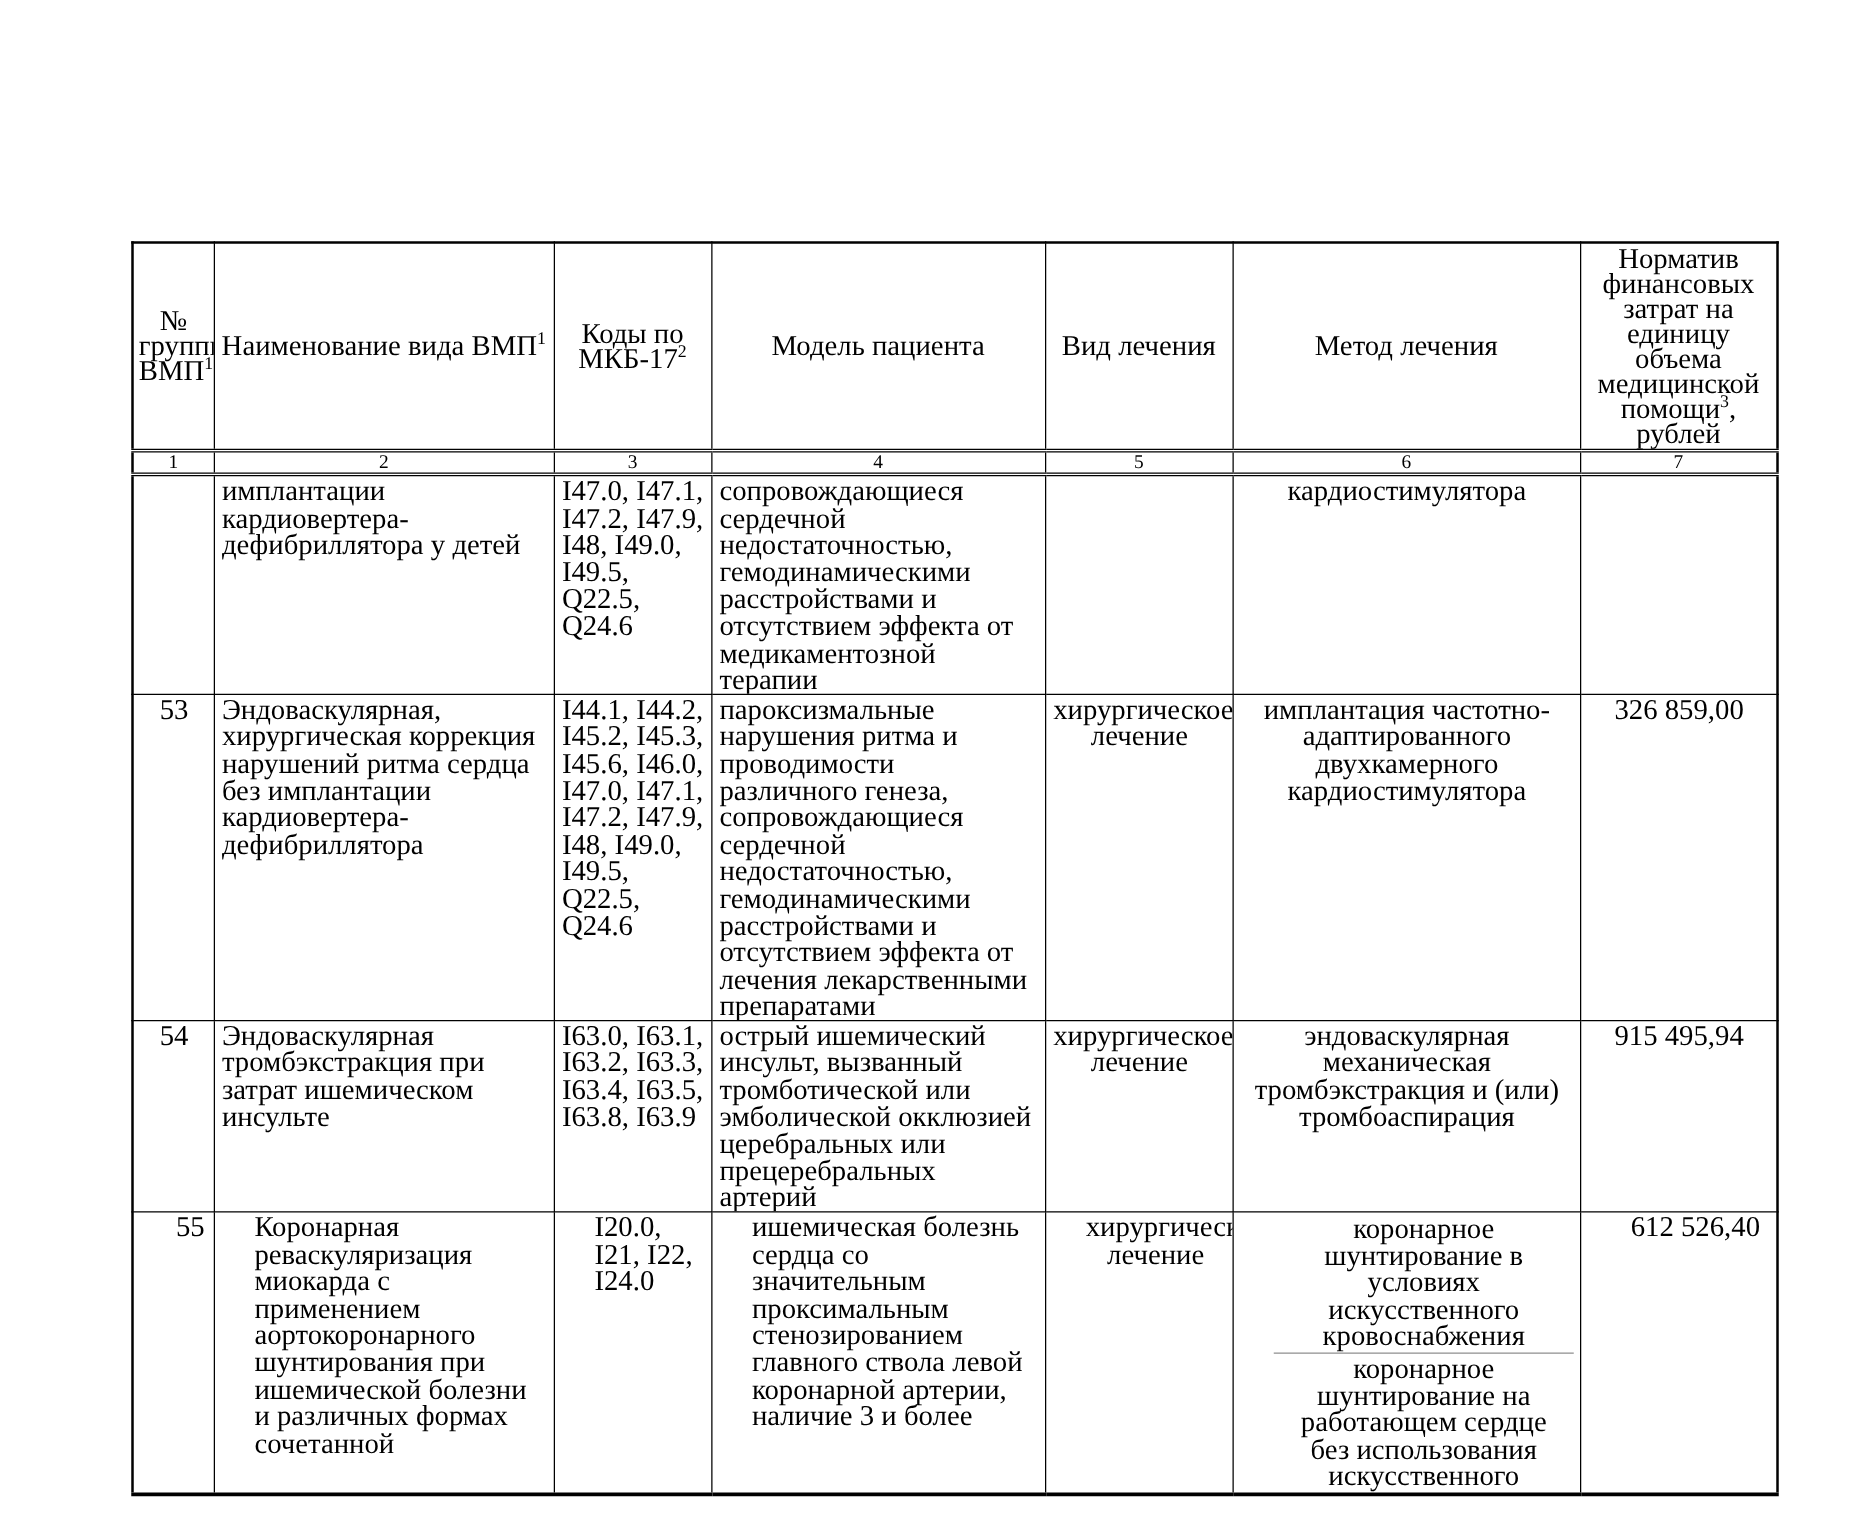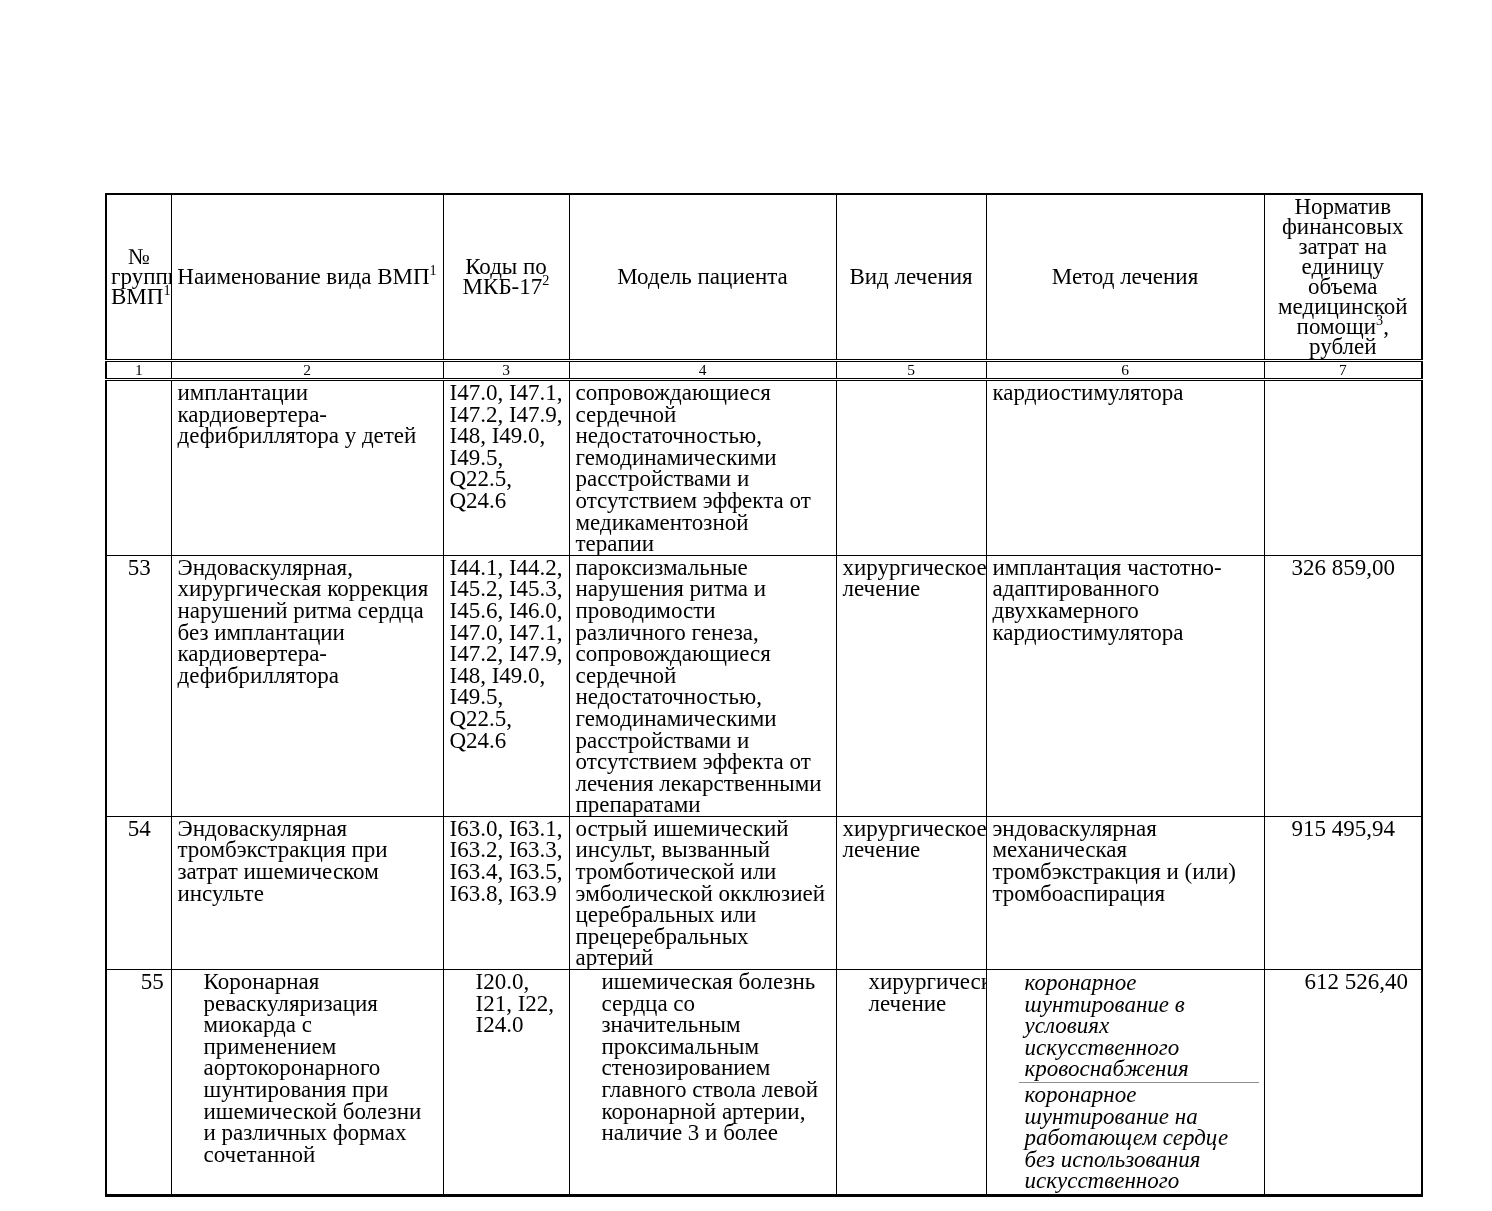--- a/index.html
+++ b/index.html
@@ -35,32 +35,32 @@
     font-size:15.5px; line-height:14px; padding:0;
     border-top:3px double #000; border-bottom:3px double #000;
   }
 
   
   tr.body td { vertical-align:top; line-height:21.6px; padding:1px 5px 0 6px; }
   td.c-no     { text-align:center; padding:1px 2px 0 2px; }
   td.c-name   { text-align:left; }
   td.c-codes  { text-align:left; padding:1px 3px 0 3px; }
   td.c-model  { text-align:left; padding:1px 3px 0 5px; }
-  td.c-type   { text-align:left; padding:1px 4px 0 4px; }
-  td.c-method { text-align:left; }
+  td.c-type   { text-align:center; padding:1px 4px 0 4px; }
+  td.c-method { text-align:center; }
   td.c-cost   { text-align:center; padding:1px 3px 0 3px; }
 
   tr.r0  { height:131px; }
   tr.r53 { height:198px;padding-left:24px; }
   tr.r54 { height:113px;margin-top:20px; }
   tr.r55 { height:131px; }
   tr.r55 td { border-bottom:3px solid #000;padding-left:32px; }
 
   
-  td.c-method-split { padding:0;font-style:italic; }
+  td.c-method-split { padding:0; }
   td.c-method-split .sub { padding:1px 5px 2px 6px; }
   td.c-method-split .sub.first { border-bottom:1.5px solid #8f8f8f; }
 </style>
 </head>
 <body>
 
 <div class="sheet">
   <table class="vmp">
     <colgroup>
       <col style="width:65px">

